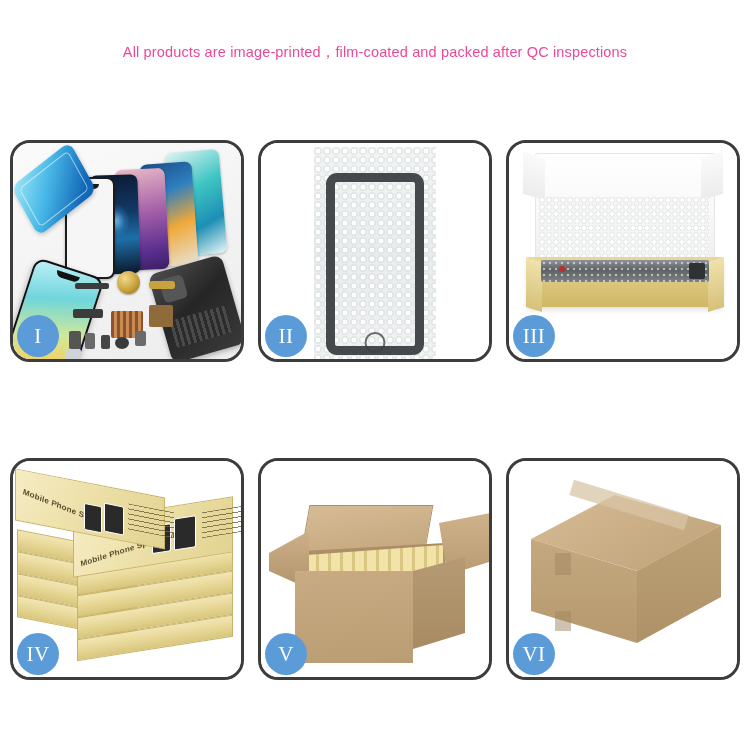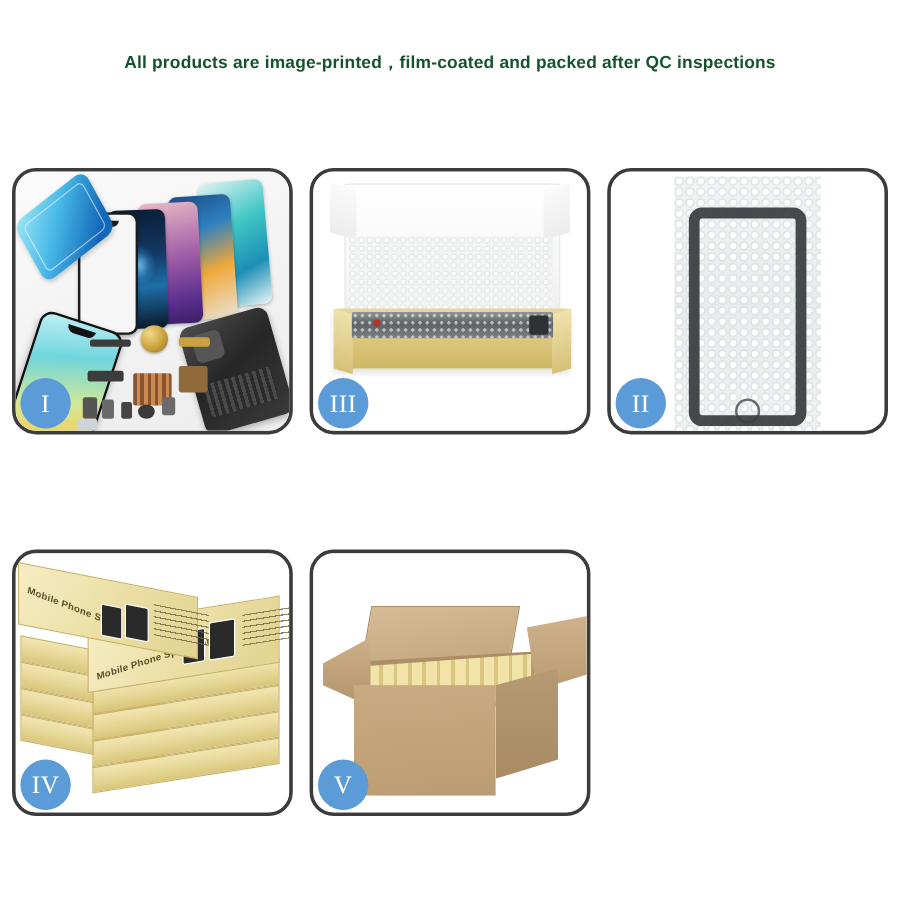--- a/index.html
+++ b/index.html
@@ -24,22 +24,22 @@
     font-size: 34px;
     font-weight: 400;
     letter-spacing: 1.1px;
     color: #111111;
     line-height: 1.05;
     margin: 0;
     white-space: nowrap;
   }
   .page-subtitle {
     font-size: 14.5px;
-    font-weight: 700;
-    color: #14532d;
+    font-weight: 400;
+    color: #ec4899;
     margin: 9px 0 0 0;
     letter-spacing: 0.15px;
     white-space: nowrap;
   }
 
   
   .grid {
     position: absolute;
     left: 10px;
     top: 140px;
@@ -388,48 +388,48 @@
         <div class="pt" style="left:122px; top:188px; width:11px; height:15px; background:#6b6b6b;"></div>
         <div class="pt" style="left:52px;  top:206px; width:16px; height:11px; background:#cfd4d8;"></div>
       </div>
 
       <div class="badge">I</div>
     </div>
   </div>
 
   <div class="panel">
     <div class="panel-inner">
+      <div class="p2-bg"></div>
+      <div class="wrap-sheet">
+        <div class="screen-frame"></div>
+      </div>
+      <div class="badge">II</div>
+    </div>
+  </div>
+
+  <div class="panel">
+    <div class="panel-inner">
       <div class="p3-bg"></div>
       <div class="lid-back"></div>
       <div class="lid-flap-l"></div>
       <div class="lid-flap-r"></div>
       <div class="foam"></div>
       <div class="tray">
         <div class="tray-lip-l"></div>
         <div class="tray-lip-r"></div>
         <div class="tray-item">
           <div class="tray-dot"></div>
         </div>
       </div>
       <div class="badge">III</div>
     </div>
   </div>
 
   <div class="panel">
     <div class="panel-inner">
-      <div class="p2-bg"></div>
-      <div class="wrap-sheet">
-        <div class="screen-frame"></div>
-      </div>
-      <div class="badge">II</div>
-    </div>
-  </div>
-
-  <div class="panel">
-    <div class="panel-inner">
       <div class="p4-bg"></div>
       <div class="stack">
 
         <div class="ybox" style="left:4px;  top:146px; width:118px; height:20px; transform: skewY(11deg);"></div>
         <div class="ybox" style="left:4px;  top:124px; width:118px; height:20px; transform: skewY(11deg);"></div>
         <div class="ybox" style="left:4px;  top:102px; width:118px; height:20px; transform: skewY(11deg);"></div>
         <div class="ybox" style="left:4px;  top:80px;  width:118px; height:20px; transform: skewY(11deg);"></div>
 
         <div class="ybox" style="left:64px; top:166px; width:154px; height:20px; transform: skewY(-9deg);"></div>
         <div class="ybox" style="left:64px; top:144px; width:154px; height:20px; transform: skewY(-9deg);"></div>
@@ -464,14 +464,26 @@
       <div class="carton-inner"></div>
       <div class="ybundles"></div>
       <div class="flap flap-left"></div>
       <div class="flap flap-right"></div>
       <div class="carton-front"></div>
       <div class="carton-side"></div>
       <div class="badge">V</div>
     </div>
   </div>
 
+  <div class="panel">
+    <div class="panel-inner">
+      <div class="p6-bg"></div>
+      <div class="c6-top"></div>
+      <div class="c6-tape"></div>
+      <div class="c6-front"></div>
+      <div class="c6-side"></div>
+      <div class="c6-tab1"></div>
+      <div class="c6-tab2"></div>
+      <div class="badge">VI</div>
+    </div>
+  </div>
 
 </div>
 
 </body></html>

